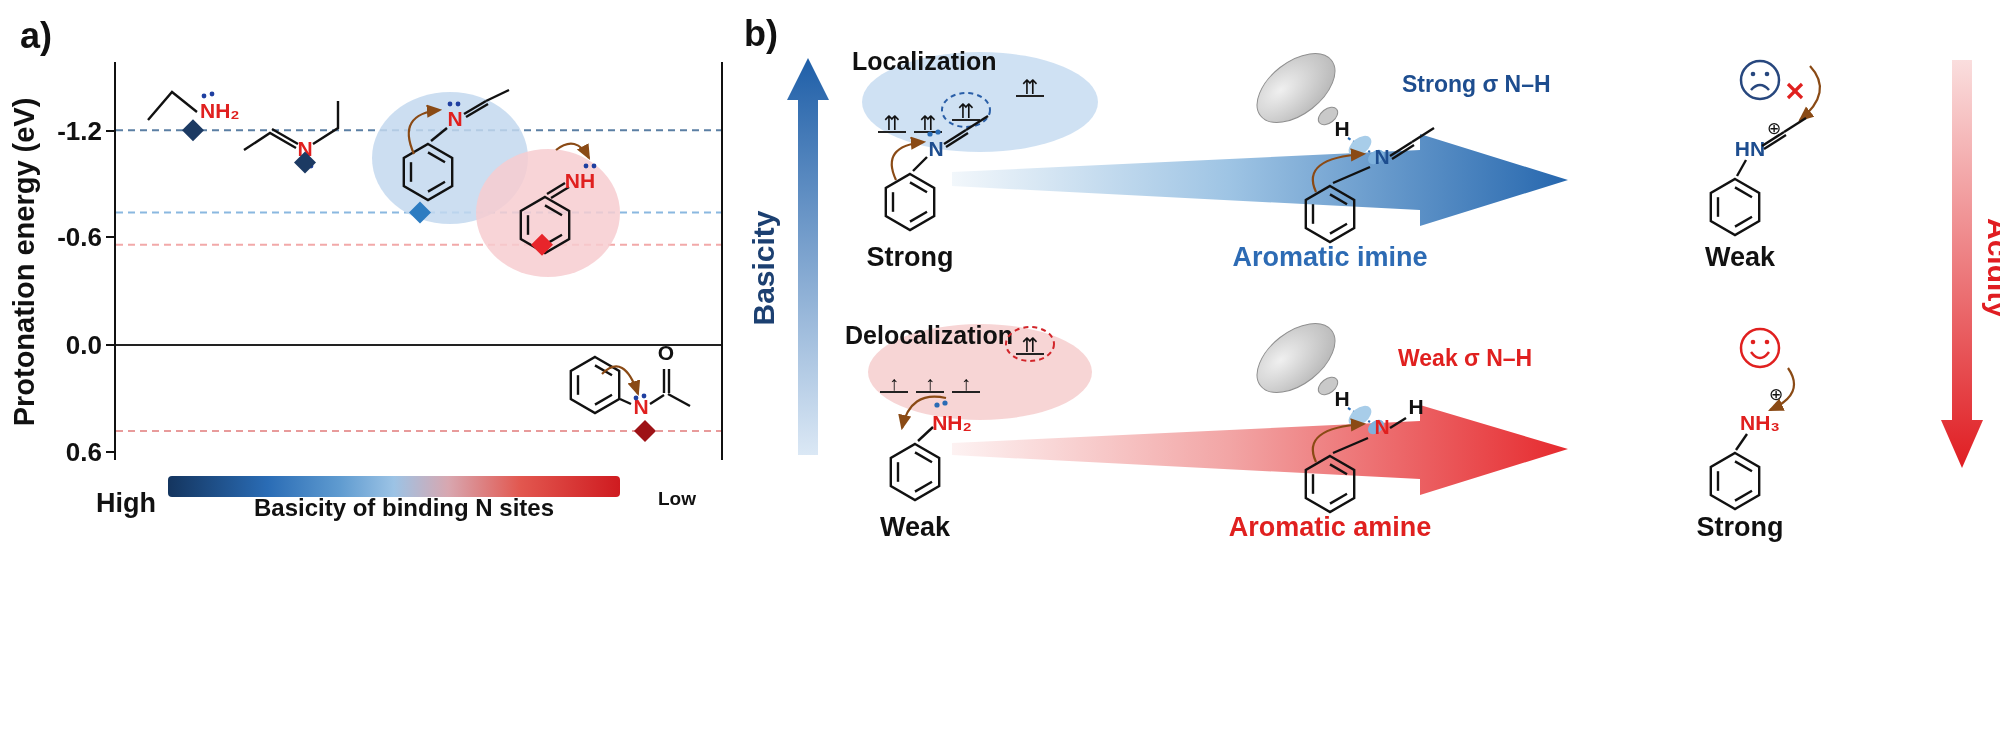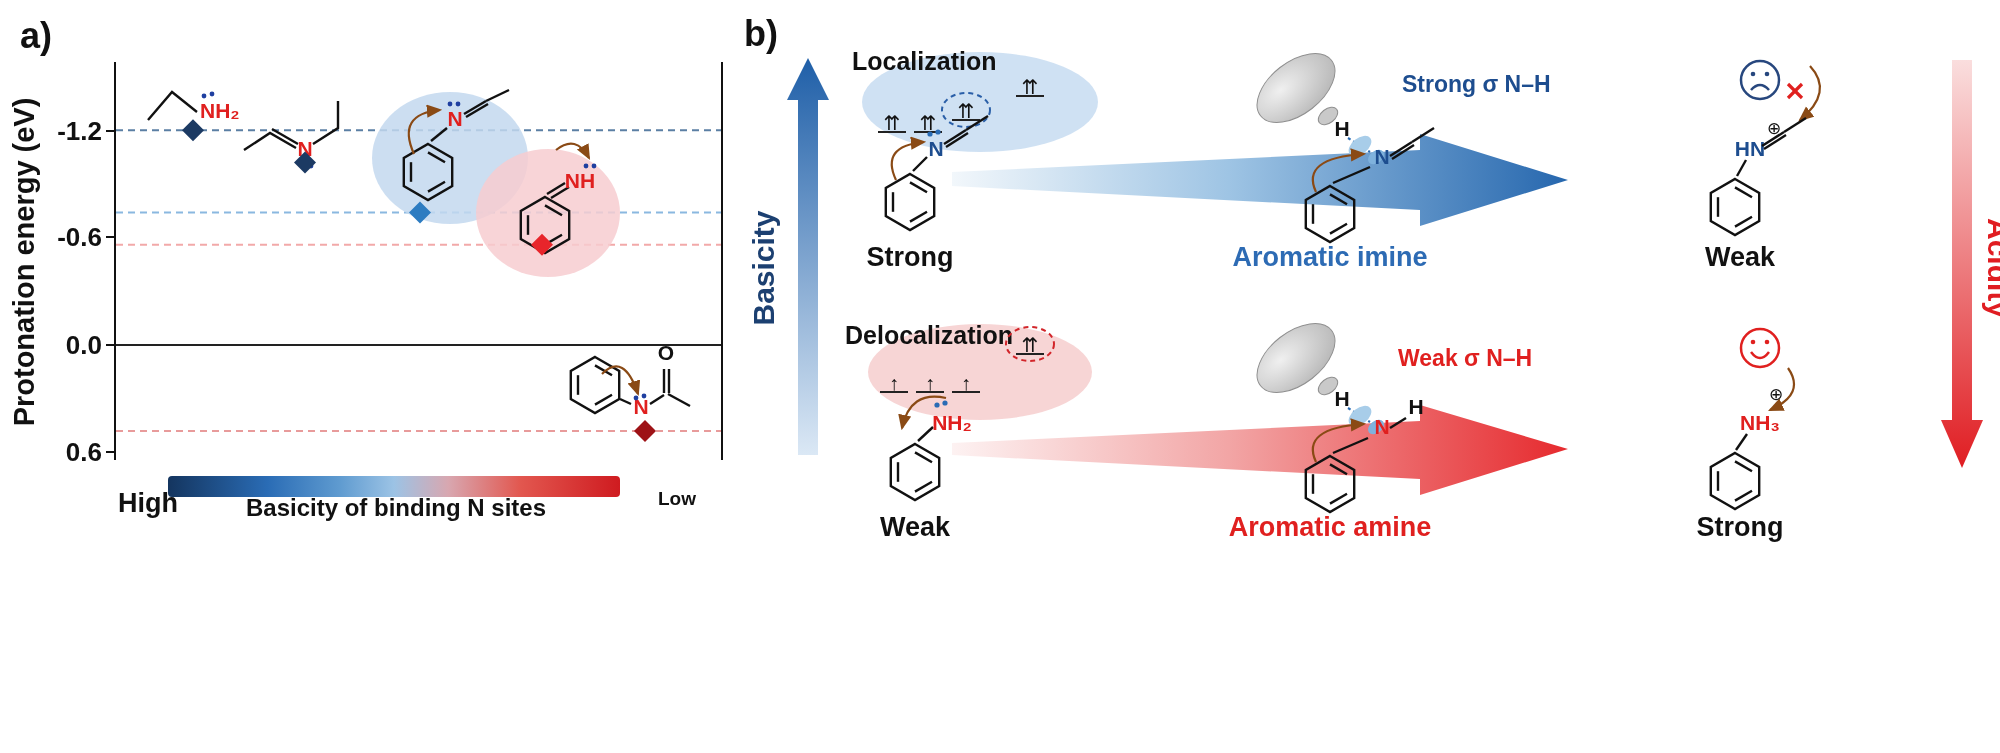--- a/index.html
+++ b/index.html
@@ -144,22 +144,22 @@
         <path d="M 193 119.20000000000002 L 204 130.20000000000002 L 193 141.20000000000002 L 182 130.20000000000002 Z" fill="#1c3a63"></path>
         <path d="M 305 151.42 L 316 162.42 L 305 173.42 L 294 162.42 Z" fill="#1c3a63"></path>
         <path d="M 420 201.54 L 431 212.54 L 420 223.54 L 409 212.54 Z" fill="#2d7cc1"></path>
         <path d="M 542 233.76 L 553 244.76 L 542 255.76 L 531 244.76 Z" fill="#e8252b"></path>
         <path d="M 645 419.92 L 656 430.92 L 645 441.92 L 634 430.92 Z" fill="#9e1216"></path>
       </g>
   </svg>
 
   <div class="abs" style="left:168px;top:476px;width:452px;height:21px;border-radius:4px;
               background:linear-gradient(90deg,#14355f 0%,#2a6cb5 22%,#5f9bd0 38%,#9cc3e5 50%,#d8a7b0 62%,#e2574f 78%,#cf1b20 100%);"></div>
-  <div class="abs" style="left:96px;top:488px;font-size:27px;font-weight:bold;margin-left:22px;">High</div>
-  <div class="abs" style="left:238px;top:494px;width:316px;text-align:center;font-size:24px;font-weight:bold;">Basicity of binding N sites</div>
+  <div class="abs" style="left:96px;top:488px;font-size:27px;font-weight:bold;">High</div>
+  <div class="abs" style="left:238px;top:494px;width:316px;text-align:right;font-size:24px;font-weight:bold;">Basicity of binding N sites</div>
   <div class="abs" style="left:658px;top:488px;font-size:19px;font-weight:bold;">Low</div>
 
   <svg class="abs" style="left:730px;top:0" width="1270" height="560" viewBox="0 0 1270 560">
 
     <text x="14" y="46" font-size="36" font-weight="bold" fill="#111">b)</text>
 
     <polygon points="68,455 68,100 57,100 78,58 99,100 88,100 88,455" fill="url(#gBas)"></polygon>
     <text x="44" y="268" transform="rotate(-90 44 268)" text-anchor="middle" font-size="30" font-weight="bold" fill="#1c4071">Basicity</text>
     <polygon points="1222,60 1222,420 1211,420 1232,468 1253,420 1242,420 1242,60" fill="url(#gAcid)"></polygon>
     <text x="1258" y="268" transform="rotate(90 1258 268)" text-anchor="middle" font-size="30" font-weight="bold" fill="#e01d22">Acidity</text>

